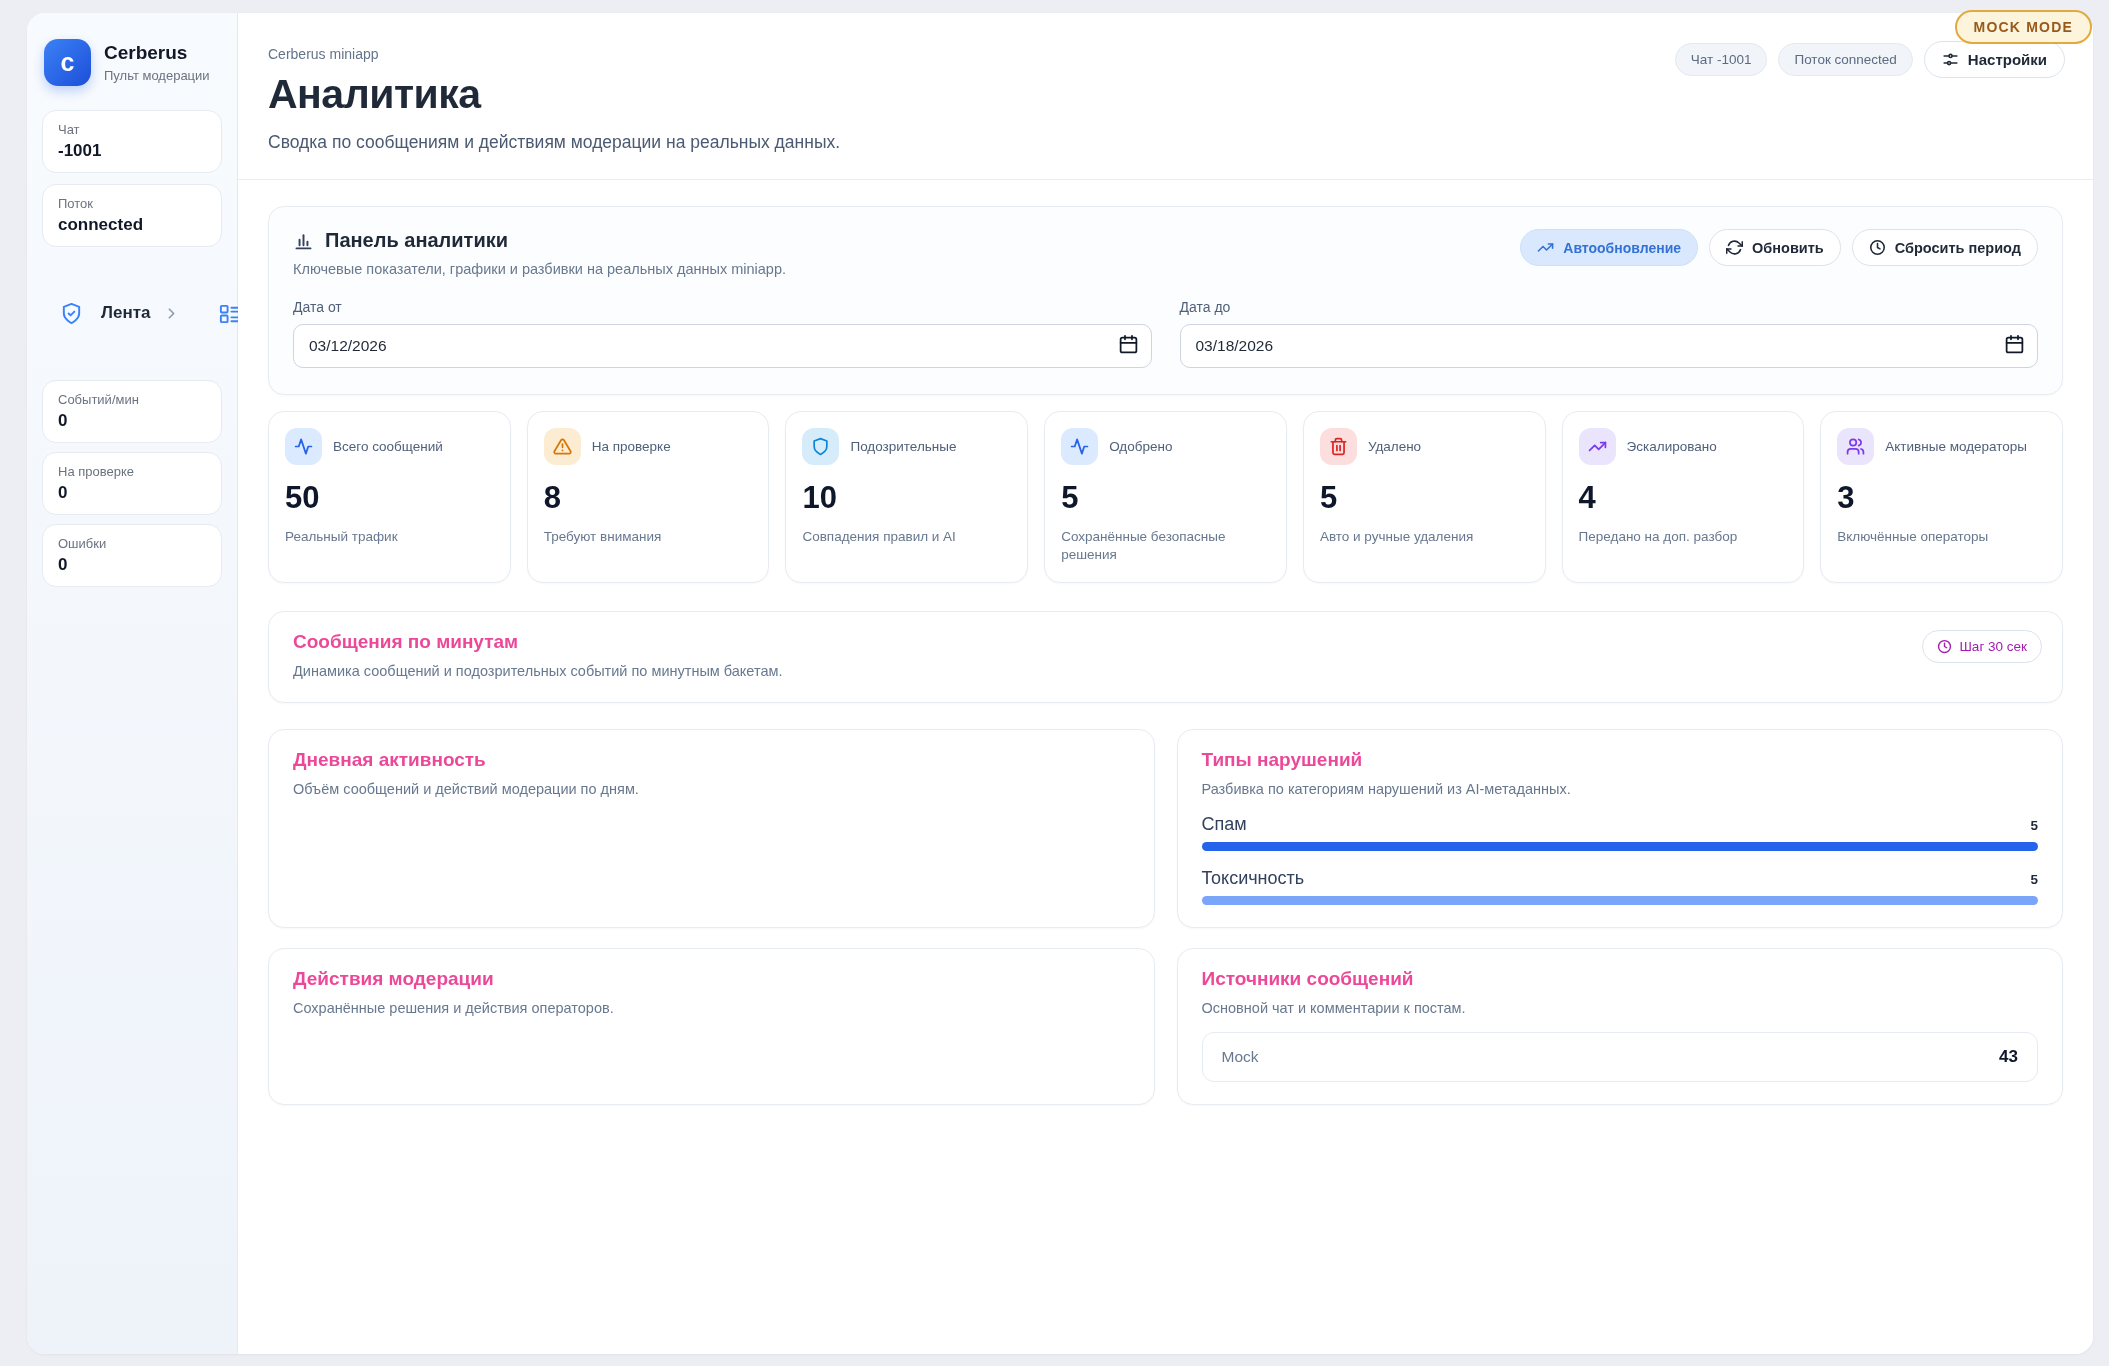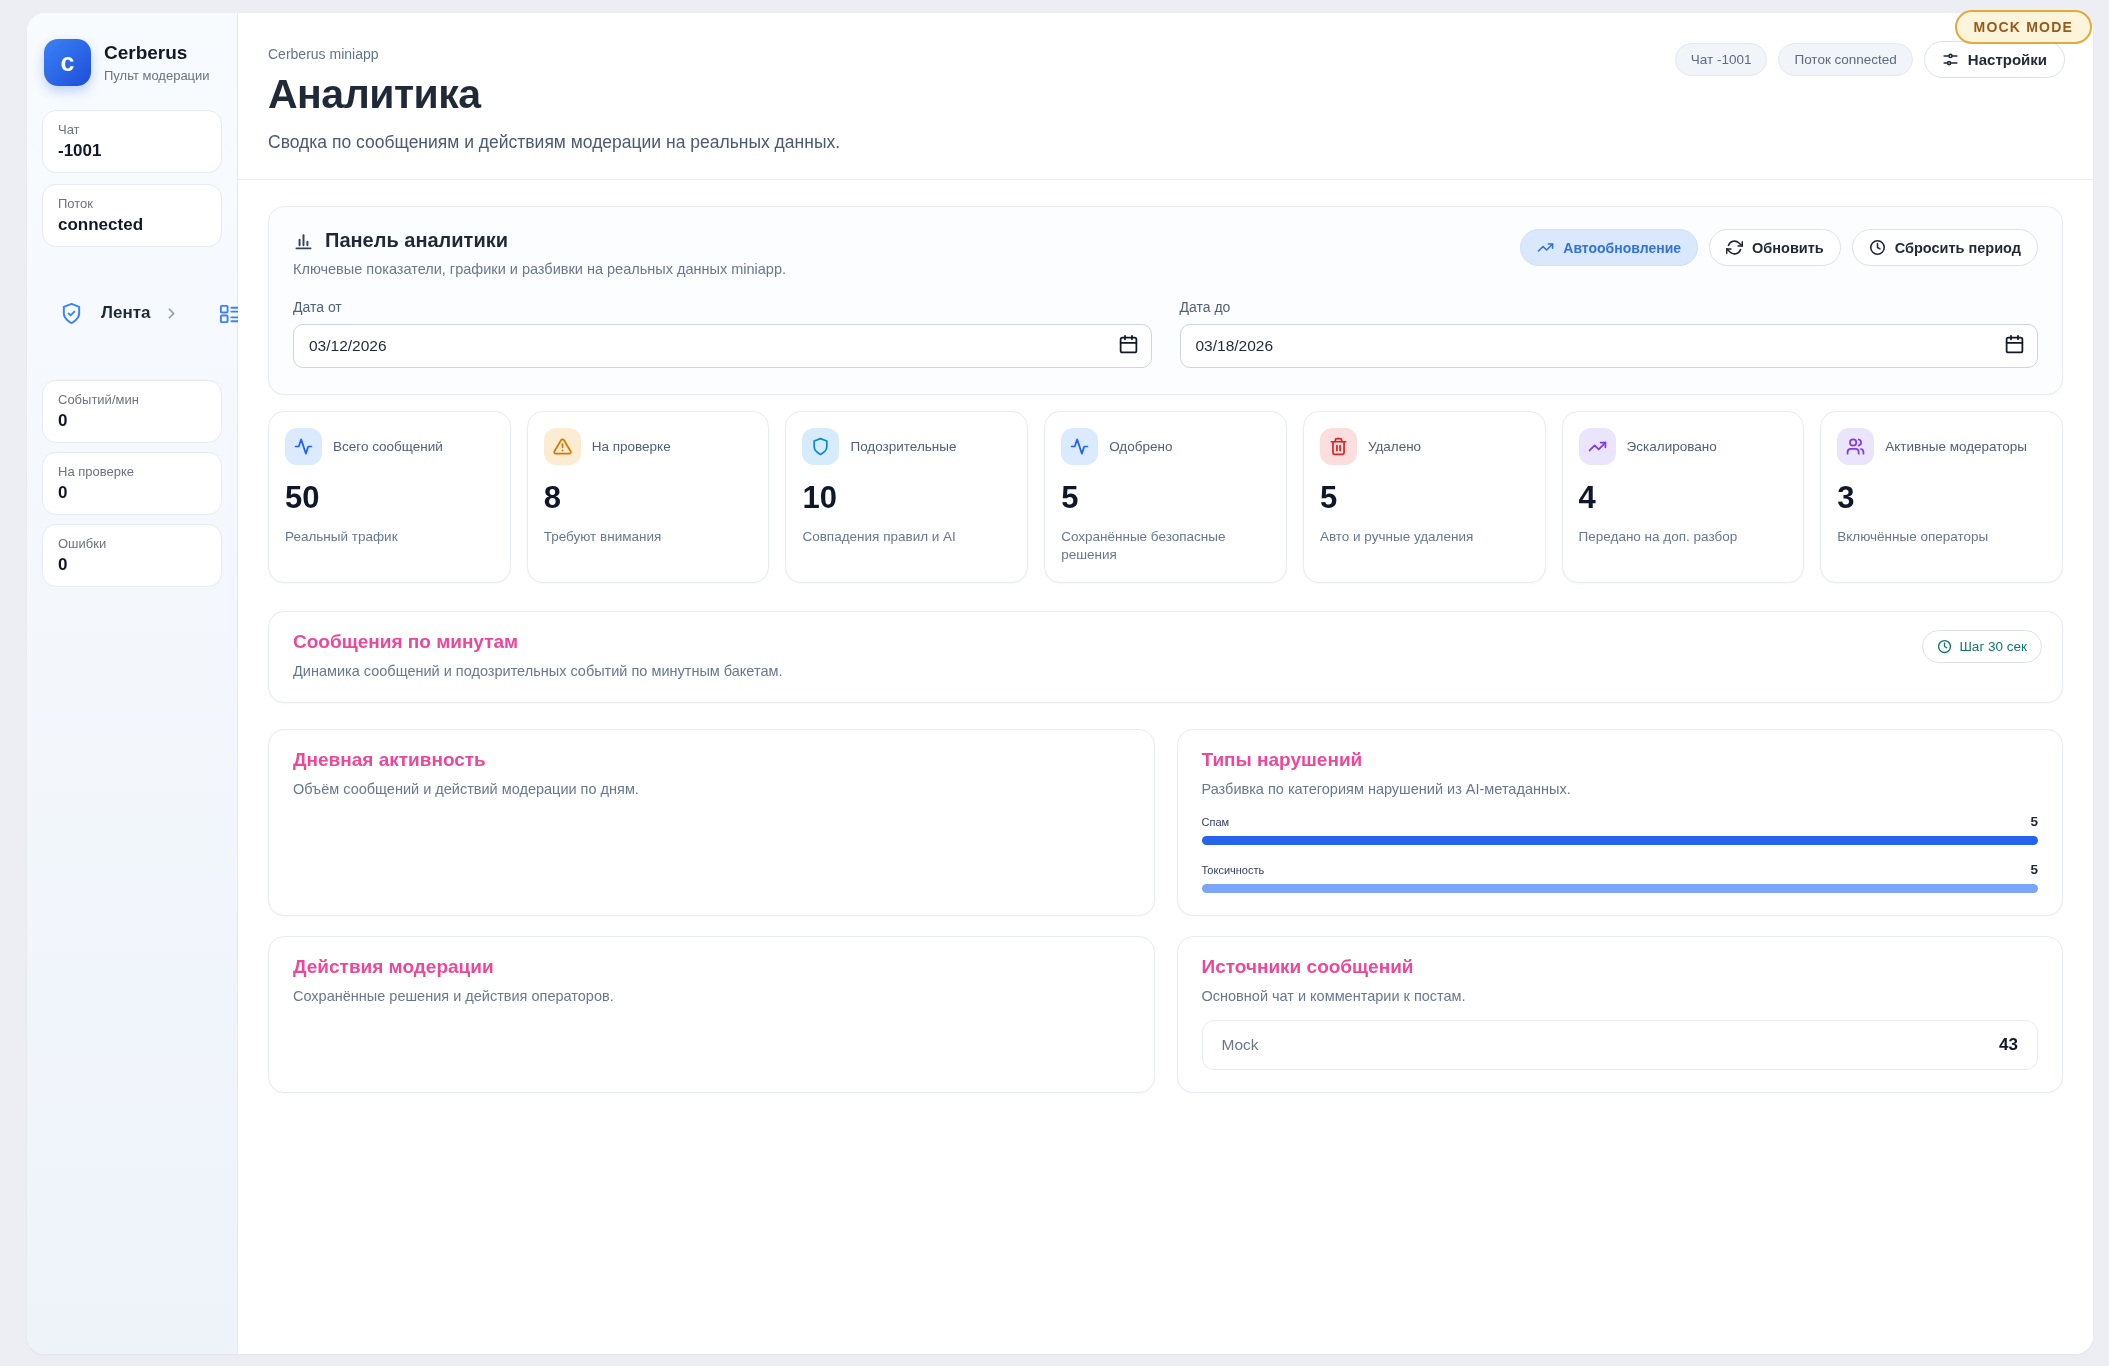--- a/index.html
+++ b/index.html
@@ -131,34 +131,34 @@
   .minutes-card{
     position:relative; margin-top:28px; background:#fff; border:1px solid #e7ecf2;
     border-radius:16px; padding:19px 24px 23px; box-shadow:0 1px 2px rgba(15,23,42,.03);
   }
   .sec-title{ font-size:19px; font-weight:800; color:#ec4899; }
   .sec-sub{ font-size:14.5px; color:#68788f; margin-top:10px; }
   .chip-step{
     position:absolute; top:18px; right:20px;
     display:flex; align-items:center; gap:8px;
     background:#fff; border:1px solid #dce2ec; border-radius:999px;
-    font-size:13.5px; color:#0f766e; padding:8px 14px; cursor:pointer;
+    font-size:13.5px; color:#a21caf; padding:8px 14px; cursor:pointer;
   }
 
   .grid2{ display:grid; grid-template-columns:1fr 1fr; gap:22px; margin-top:26px; }
   .chart-card{
     background:#fff; border:1px solid #e7ecf2; border-radius:16px;
     padding:19px 24px 22px; box-shadow:0 1px 2px rgba(15,23,42,.03);
   }
   .chart-card.tall{ min-height:172px; }
   .chart-card.short{ min-height:142px; }
 
   .vio-row{ margin-top:17px; }
   .vio-head{ display:flex; justify-content:space-between; align-items:baseline; }
-  .vio-label{ font-size:11px; color:#33415e; }
+  .vio-label{ font-size:18px; color:#33415e; }
   .vio-value{ font-size:13.5px; font-weight:700; color:#1f2937; }
   .vio-bar{ height:9px; border-radius:6px; margin-top:7px; width:100%; }
   .bar-spam{ background:#2563eb; }
   .bar-tox{ background:#7aa5f8; }
 
   .src-row{
     margin-top:16px; display:flex; justify-content:space-between; align-items:center;
     border:1px solid #e7ecf2; border-radius:12px; padding:14px 19px;
   }
   .src-label{ font-size:15.5px; color:#68788f; }

